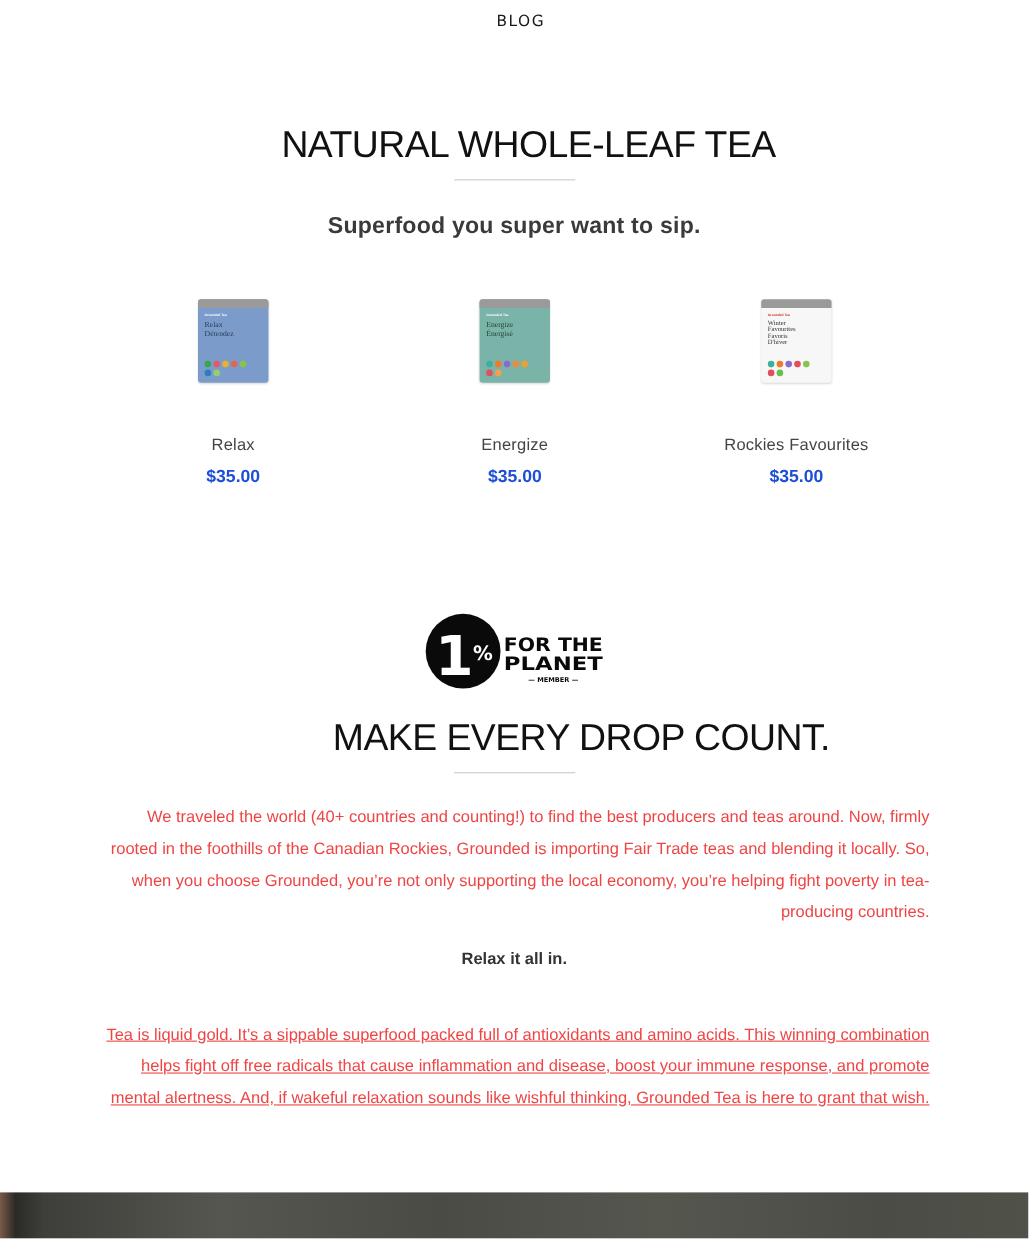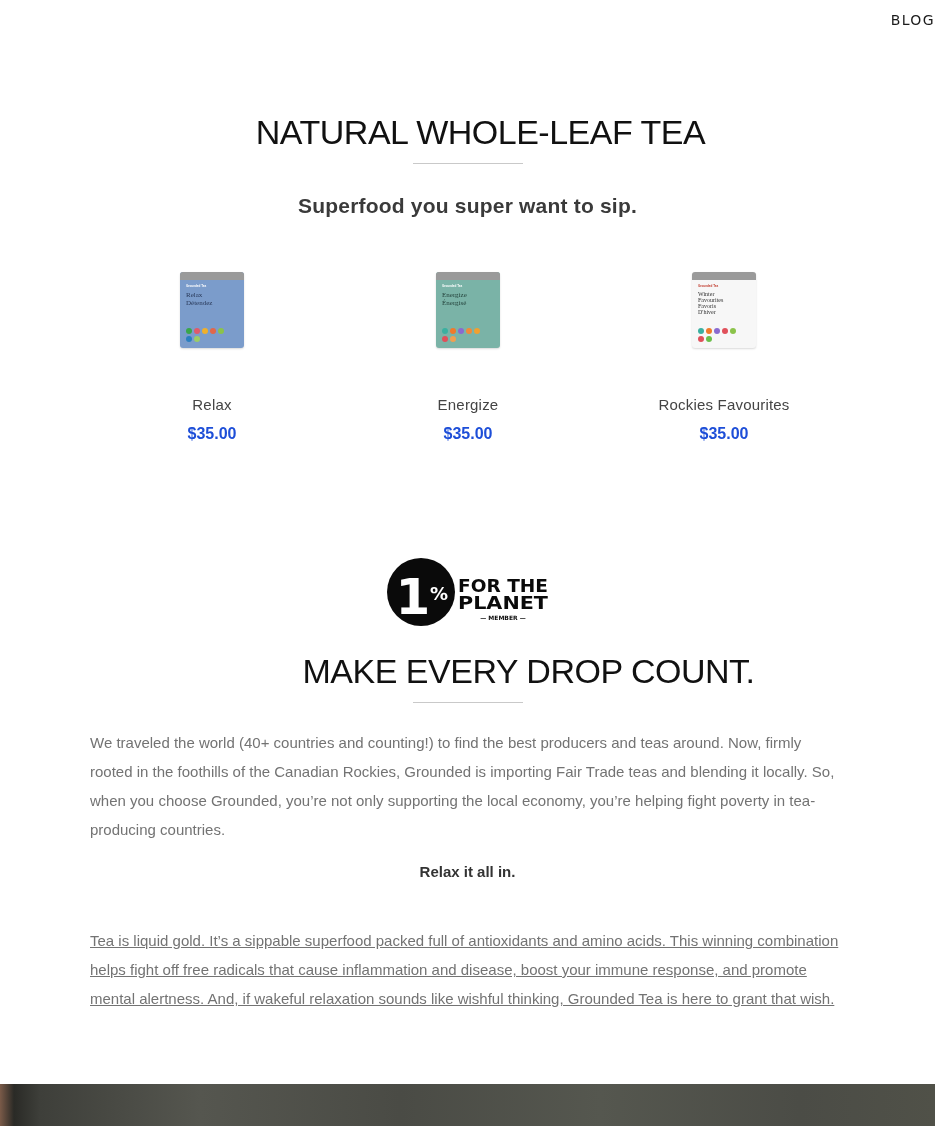--- a/index.html
+++ b/index.html
@@ -1,20 +1,20 @@
 <!DOCTYPE html>
 <html><head>
   <meta charset="utf-8">
   <style>
     html, body { margin: 0; padding: 0; }
     body {
       width: 935px; height: 1126px; overflow: hidden; background: #ffffff;
       font-family: "Liberation Sans", sans-serif; color: #333333; position: relative;
     }
-    .nav { position: absolute; top: 11px; left: 0; width: 935px; text-align: right; }
+    .nav { position: absolute; top: 11px; left: 0; width: 935px; text-align: center; }
     .nav a {
       font-family: "DejaVu Sans", sans-serif; font-size: 14px; letter-spacing: 1.4px;
       color: #1a1a1a; text-decoration: none; padding-left: 12px;
     }
     .section-title {
       position: absolute; left: 0; width: 935px; text-align: center;
       font-family: "Liberation Sans", sans-serif; font-size: 34px; color: #111;
       letter-spacing: -0.5px; margin: 13px; font-weight: normal;
     }
     .divider { position: absolute; left: 413px; width: 110px; height: 1px; background: #c9c9c9; }
@@ -30,22 +30,22 @@
     }
     .tin .lid { position: absolute; top: 0; left: 0; right: 0; height: 8px; background: #9a9a9a; border-radius: 3px 3px 0 0; }
     .tin .brand { position: absolute; top: 12px; left: 6px; font-size: 3px; color: #fff; font-weight: bold; }
     .tin .name { position: absolute; top: 19px; left: 6px; right: 4px; text-align: left; font-family: "Liberation Serif", serif; font-size: 7px; line-height: 8px; }
     .tin .dots { position: absolute; left: 6px; bottom: 6px; width: 40px; display: flex; flex-wrap: wrap; gap: 2px; }
     .tin .dots span { width: 6px; height: 6px; border-radius: 50%; }
     .p-title { margin-top: 48px; font-size: 15px; color: #444; letter-spacing: 0.2px; }
     .p-price { margin-top: 12px; font-size: 16px; font-weight: bold; color: #1d4ed8; }
     .logo { position: absolute; top: 556px; left: 385px; width: 166px; height: 72px; }
     .body-text {
-      position: absolute; left: 90px; width: 755px; text-align: left;
-      font-size: 15px; line-height: 29px; color: #737373; margin: 0;
+      position: absolute; left: 90px; width: 755px; text-align: right;
+      font-size: 15px; line-height: 29px; color: #ef4444; margin: 0;
     }
     .drink {
       position: absolute; top: 863px; left: 0; width: 935px; text-align: center;
       font-size: 15px; font-weight: bold; color: #333;
     }
     .hero {
       position: absolute; top: 1084px; left: 0; width: 935px; height: 42px;
       background: linear-gradient(90deg, #7a5a48 0px, #2a2a26 14px, #3e3f3a 40px, #55564f 200px, #4a4b45 400px, #55574f 600px, #4b4c46 800px, #505148 935px);
     }
   </style>

